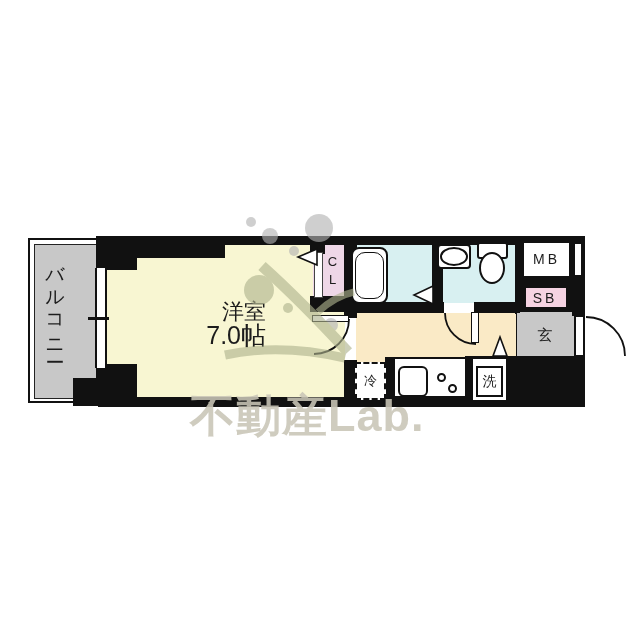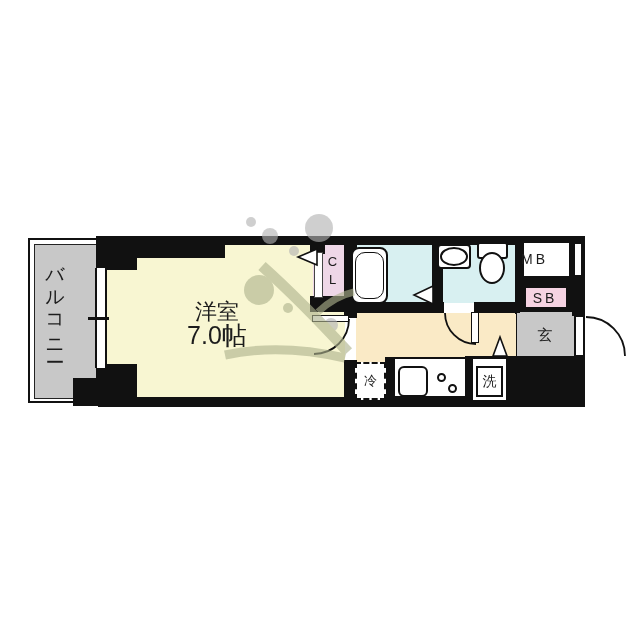--- a/index.html
+++ b/index.html
@@ -93,39 +93,40 @@
   <svg width="640" height="640">
     <path class="door-stroke" d="M 349 319 A 35 35 0 0 1 314 354"></path>
     <path class="door-stroke" d="M 445 313 A 31 31 0 0 0 476 344"></path>
     <path class="door-stroke" d="M 586 317 A 39 39 0 0 1 625 356"></path>
     <path class="tri" d="M 317 249 L 317 265 L 298 257 Z"></path>
     <path class="tri" d="M 433 286 L 433 304 L 414 295 Z"></path>
     <path class="tri" d="M 493 356 L 507 356 L 500 337 Z"></path>
   </svg>
 
   <div class="abs label vtext" style="left:46px;top:253px;height:150px;font-size:19px;letter-spacing:3px;">バルコニー</div>
-  <div class="abs label" style="left:168px;top:301px;width:98px;text-align:center;font-size:22px;">
+  <div class="abs label" style="left:168px;top:301px;width:98px;text-align:right;font-size:22px;">
     <span>洋室</span><br>
     <span style="font-size:25px;">7.0帖</span>
   </div>
   <div class="abs label vtext" style="left:326px;top:254px;height:44px;font-size:13px;letter-spacing:3px;text-orientation:upright;">CL</div>
-  <div class="abs label" style="left:521px;top:252px;width:51px;font-size:14px;letter-spacing:3px;">MB</div>
+  <div class="abs label" style="left:521px;top:252px;width:51px;text-align:center;font-size:14px;letter-spacing:3px;">MB</div>
   <div class="abs label" style="left:523px;top:291px;width:44px;text-align:center;font-size:14px;letter-spacing:3px;">SB</div>
   <div class="abs label" style="left:516px;top:327px;width:58px;text-align:center;font-size:15px;">玄</div>
   <div class="abs label" style="left:355px;top:374px;width:31px;text-align:center;font-size:13px;">冷</div>
   <div class="abs label" style="left:476px;top:374px;width:27px;text-align:center;font-size:14px;">洗</div>
 
   <svg width="640" height="640" style="opacity:0.62;">
     <g>
       <circle class="wm-circ-g" cx="319" cy="228" r="14"></circle>
       <circle class="wm-circ-g" cx="270" cy="236" r="8"></circle>
       <circle class="wm-circ-g" cx="251" cy="222" r="5"></circle>
       <circle class="wm-circ-g" cx="294" cy="251" r="5"></circle>
       <circle class="wm-circ-g" cx="331" cy="325" r="7"></circle>
       <circle class="wm-circ-o" cx="259" cy="290" r="15"></circle>
       <circle class="wm-circ-o" cx="288" cy="308" r="5"></circle>
       <path class="wm-olive" d="M 262 266 Q 300 300 348 352" stroke-width="11"></path>
       <path class="wm-olive" d="M 225 355 Q 280 343 345 358" stroke-width="9"></path>
       <path class="wm-olive" d="M 318 312 Q 335 296 354 292" stroke-width="7"></path>
     </g>
   </svg>
+  <div class="wm-text">不動産Lab.</div>
 
 </div>
 
 </body></html>

